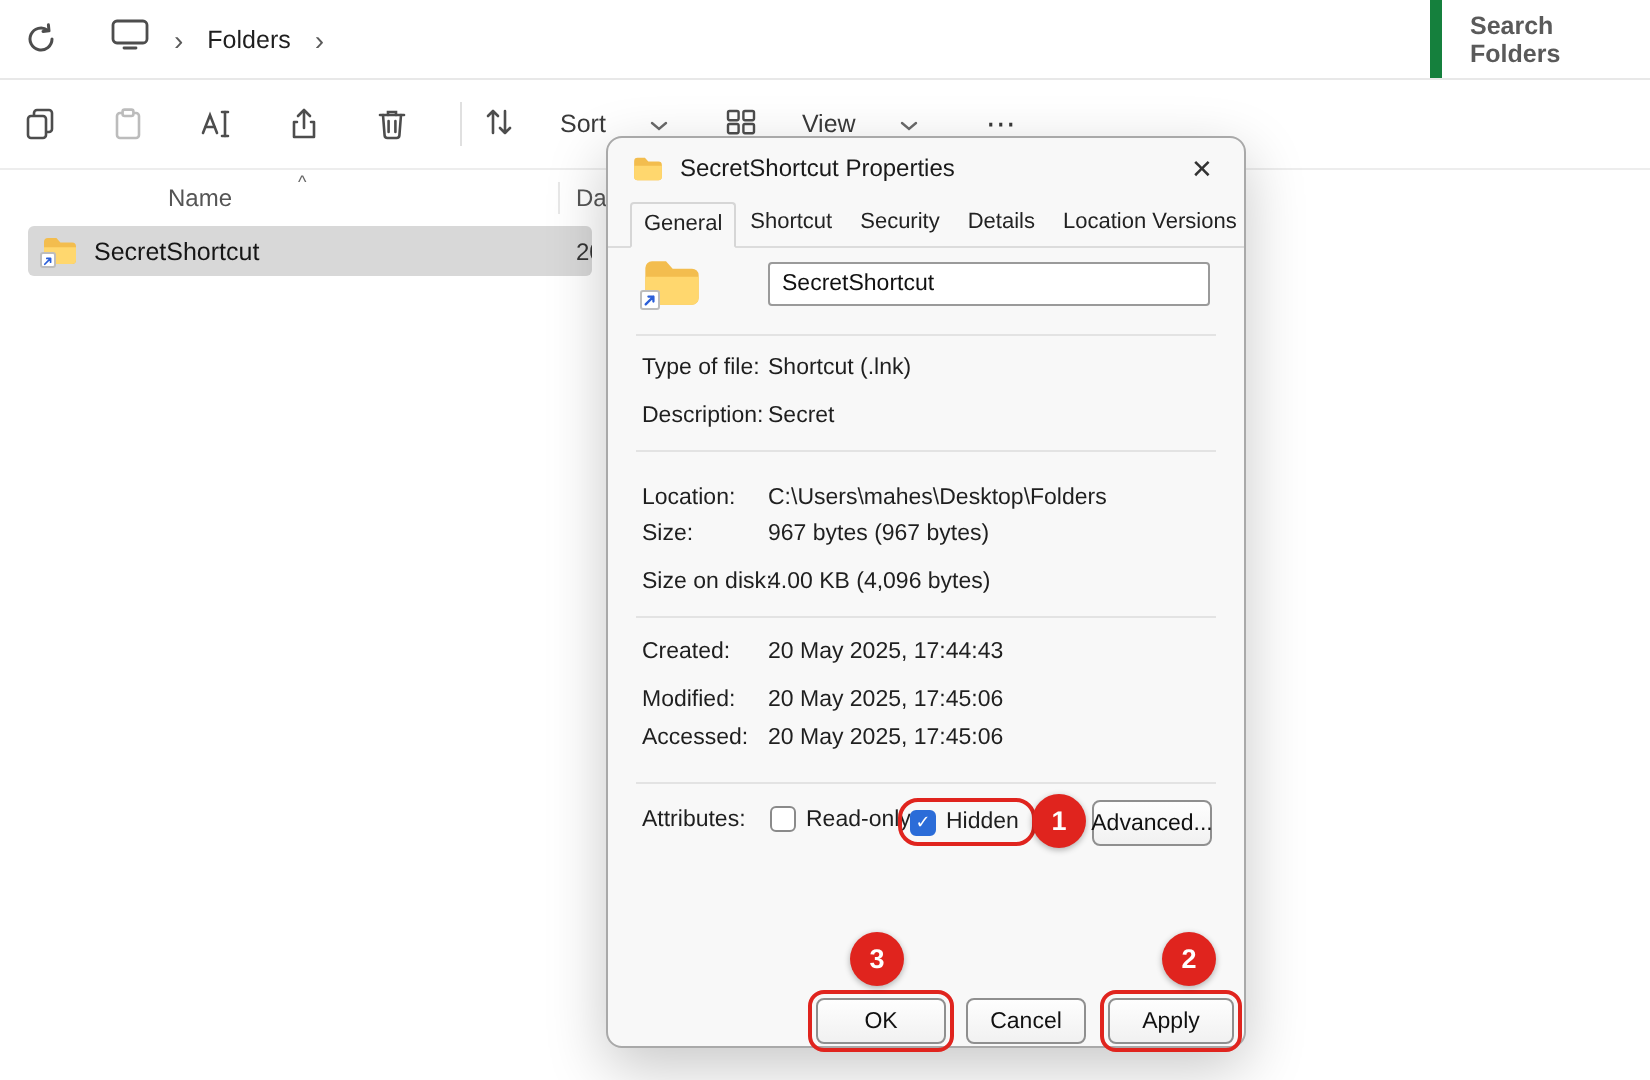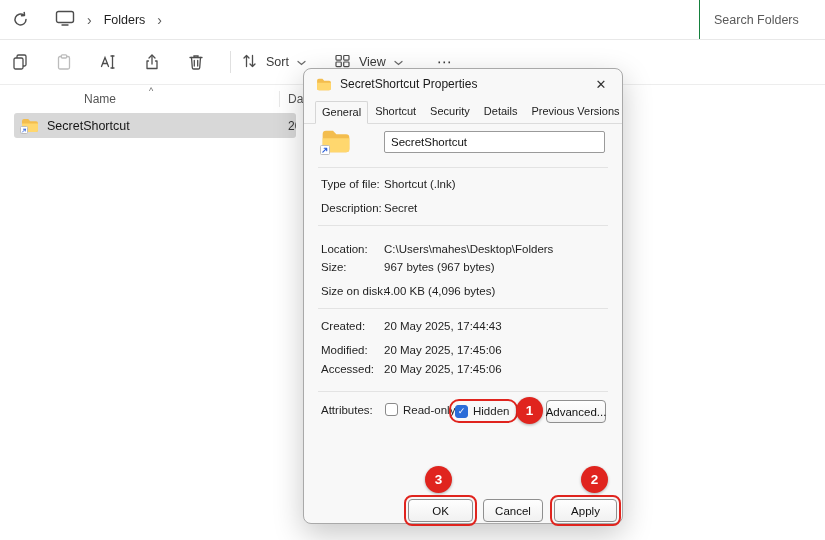--- a/index.html
+++ b/index.html
@@ -7,29 +7,29 @@
   body { font-family: "Liberation Sans", sans-serif; }
   .app { position:relative; width:825px; height:540px; background:#fff; overflow:hidden; }
 
   
   .topbar { position:absolute; top:0; left:0; right:0; height:40px; display:flex; align-items:center;
             border-bottom:1px solid #e8e8e8; background:#fff; }
   .tb-refresh { margin-left:12px; display:flex; align-items:center; cursor:pointer; }
   .crumbs { display:flex; align-items:center; gap:12px; margin-left:26px; }
   .crumb-chev { color:#5a5a5a; font-size:14px; line-height:1; }
   .crumb-label { font-size:12.5px; color:#1f1f1f; }
-  .search { margin-left:auto; height:100%; width:126px; border-left:1px solid #15803d;
-            display:flex; align-items:center; padding-left:14px; color:#5a5a5a; font-size:12.5px; }
+  .search { margin-left:auto; height:100%; width:110px; border-left:6px solid #15803d;
+            display:flex; align-items:center; padding-left:14px; color:#5a5a5a; font-size:12.5px;font-weight:bold; }
 
   
   .toolbar { position:absolute; top:40px; left:0; right:0; height:45px; display:flex; align-items:center;
              padding-left:10px; border-bottom:1px solid #ededed; background:#fff; }
   .tbtn { width:20px; height:20px; display:flex; align-items:center; justify-content:center; margin-right:24px; cursor:pointer; }
   .tsep { width:1px; height:22px; background:#e0e0e0; margin:0 10px 0 0; }
-  .tgroup { display:flex; align-items:center; gap:8px; font-size:12.5px; color:#3a3a3a; background:none;
+  .tgroup { display:flex; align-items:center; gap:22px; font-size:12.5px; color:#3a3a3a; background:none;
             border:none; font-family:inherit; margin-right:28px; cursor:pointer; }
   .more-btn { font-size:15px; color:#3a3a3a; margin-left:6px; cursor:pointer; letter-spacing:1px; }
 
   
   .list-header { position:absolute; top:87px; left:0; right:0; height:25px; font-size:12px; color:#555; }
   .col-name { position:absolute; left:36px; top:5px;margin-left:48px; }
   .col-caret { position:absolute; left:149px; top:-1px; font-size:9px; color:#666; }
   .col-div { position:absolute; left:279px; top:4px; width:1px; height:16px; background:#e8e8e8; }
   .col-date { position:absolute; left:288px; top:5px; }
 
@@ -222,21 +222,21 @@
       </span>
       <span class="dlg-title">SecretShortcut Properties</span>
       <span class="dlg-close">✕</span>
     </div>
 
     <div class="tabs">
       <span class="tab selected">General</span>
       <span class="tab">Shortcut</span>
       <span class="tab">Security</span>
       <span class="tab">Details</span>
-      <span class="tab">Previous Versions</span>
+      <span class="tab">Location Versions</span>
     </div>
 
     <span class="dlg-bigicon icon-folder">
       <svg width="30" height="25" viewBox="0 0 18 15">
           <path d="M1 3 a2 2 0 0 1 2-2 h4.2 l2 2.2 H15 a2 2 0 0 1 2 2 V12 a2 2 0 0 1-2 2 H3 a2 2 0 0 1-2-2 z" fill="#f3bd4e"></path>
           <path d="M1 5.6 H17 V12 a2 2 0 0 1-2 2 H3 a2 2 0 0 1-2-2 z" fill="#ffd76e"></path>
         </svg>
       <span class="shortcut-badge">
         <svg width="8" height="8" viewBox="0 0 7 7">
             <path d="M1.6 5.4 L5 2 M5 2 H2.8 M5 2 v2.2" stroke="#2b5fd9" stroke-width="1" fill="none" stroke-linecap="round"></path>

